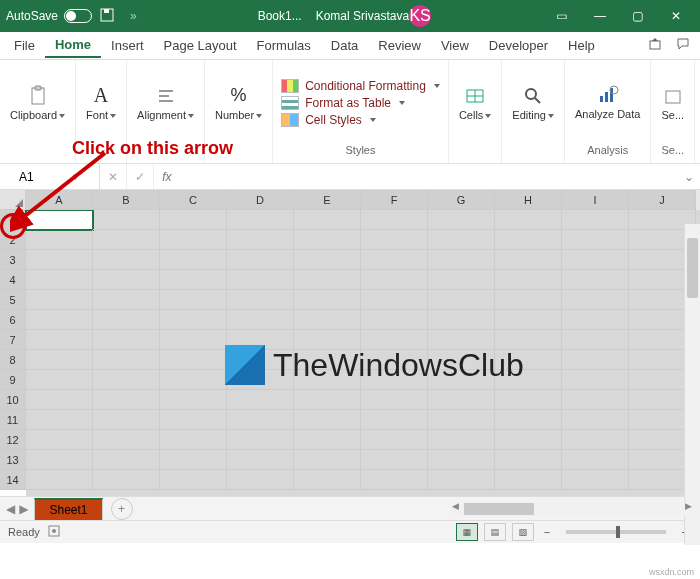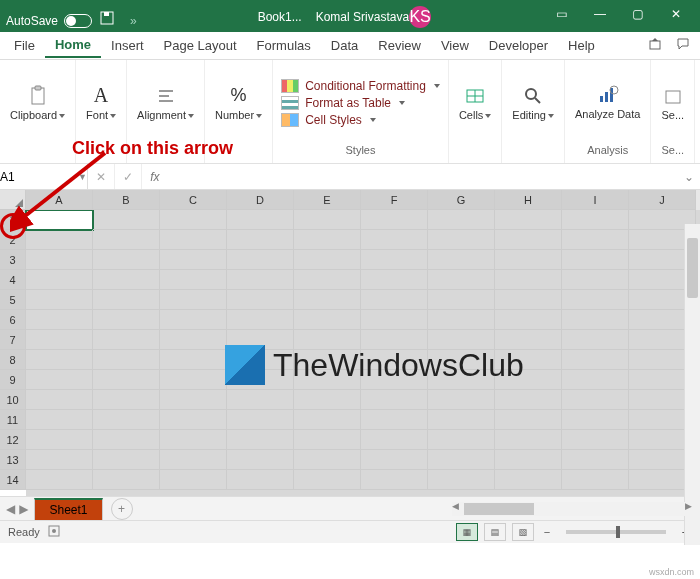--- a/index.html
+++ b/index.html
@@ -1,19 +1,19 @@
 <!DOCTYPE html>
 <html><head>
 <meta charset="utf-8">
 <style>
 * { margin: 0; padding: 0; box-sizing: border-box; font-family: 'Segoe UI', Arial, sans-serif; }
 body { width: 700px; height: 579px; background: #fff; overflow: hidden; position: relative; font-size: 12px; }
 
 
-.titlebar { height: 32px; background: #217346; color: #fff; display: flex; align-items: flex-end; padding: 4px 6px; font-size: 12px; }
+.titlebar { height: 32px; background: #217346; color: #fff; display: flex; align-items: center; padding: 4px 6px; font-size: 12px; }
 .autosave-wrap { display: flex; align-items: center; gap: 6px; }
 .toggle { width: 28px; height: 14px; border: 1px solid #fff; border-radius: 7px; position: relative; }
 .toggle::after { content: ''; position: absolute; left: 1px; top: 1px; width: 10px; height: 10px; background: #fff; border-radius: 50%; }
 .title-sep { margin: 0 8px; color: #a3d2bd; }
 .title-center { flex: 1; text-align: center; display: flex; justify-content: center; align-items: center; gap: 14px; }
 .user-badge { display: flex; align-items: center; }
 .avatar { width: 22px; height: 22px; border-radius: 50%; background: #d63384; display: flex; align-items: center; justify-content: center; color: #fff; font-size: 16px; }
 .win-controls { display: flex; gap: 2px; }
 .win-btn { width: 36px; height: 28px; display: flex; align-items: center; justify-content: center; font-size: 12px; color: #fff; }
 
@@ -36,21 +36,21 @@
 .styles-item { display: flex; align-items: center; gap: 6px; font-size: 12px; color: #7f1d1d; cursor: pointer; }
 .styles-item .sic { width: 18px; height: 14px; border: 1px solid #bbb; display: inline-flex; }
 
 
 .annotation { position: absolute; left: 72px; top: 138px; color: #c00; font-weight: 700; font-size: 18px; z-index: 20; }
 .arrow-svg { position: absolute; left: 10px; top: 145px; z-index: 19; pointer-events: none; }
 .circle-mark { position: absolute; left: 0px; top: 213px; width: 26px; height: 26px; border: 3px solid #c00; border-radius: 50%; z-index: 19; pointer-events: none; }
 
 
 .formula-row { height: 26px; display: flex; align-items: stretch; border-bottom: 1px solid #ddd; }
-.namebox { width: 88px; border-right: 1px solid #ddd; display: flex; align-items: center; padding: 0 0; font-size: 12px; justify-content: space-between; }
+.namebox { width: 100px; border-right: 1px solid #ddd; display: flex; align-items: center; padding: 0 19px; font-size: 12px; justify-content: space-between; }
 .fx-area { display: flex; align-items: center; flex: 1; }
 .fx-btn { padding: 0 8px; color: #aaa; border-right: 1px solid #eee; height: 100%; display: flex; align-items: center; }
 .fx-label { padding: 0 8px; font-style: italic; color: #777; }
 .fx-input { flex: 1; border: none; outline: none; height: 100%; padding: 0 6px; font-size: 12px; }
 .fx-expand { padding: 0 6px; color: #888; }
 
 
 .grid-wrap { position: relative; height: 306px; display: flex; flex-direction: column; }
 .col-headers { height: 20px; display: flex; background: #e8e8e8; }
 .select-all { width: 26px; height: 20px; background: #e3e3e3; border-right: 1px solid #ccc; border-bottom: 1px solid #ccc; position: relative; cursor: pointer; }

